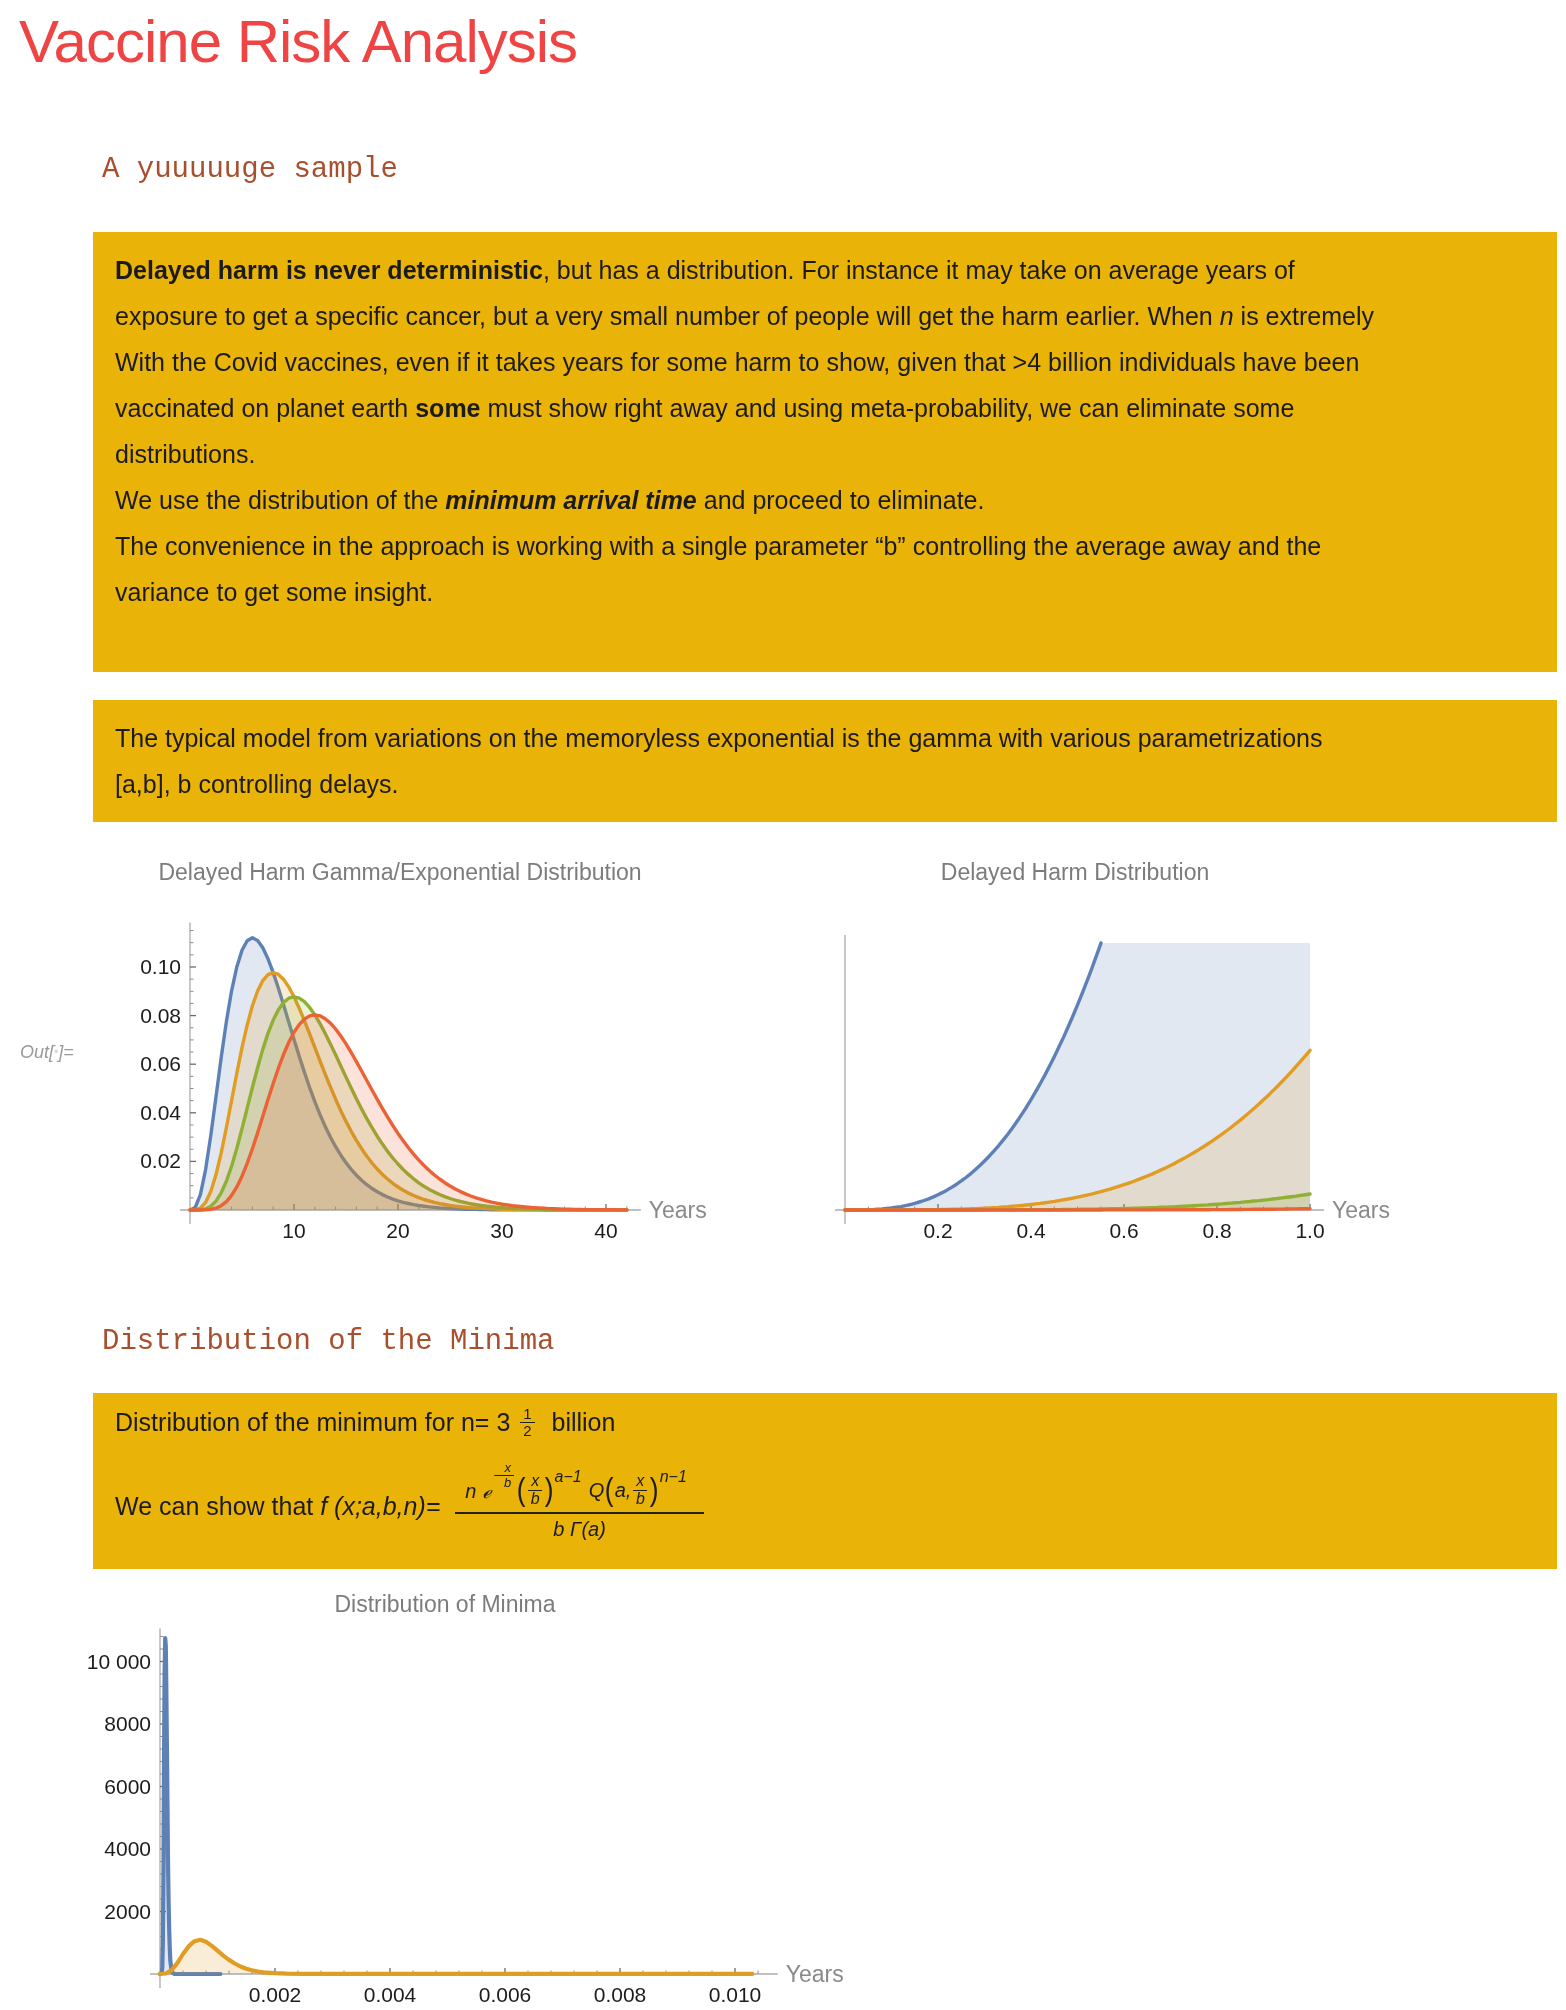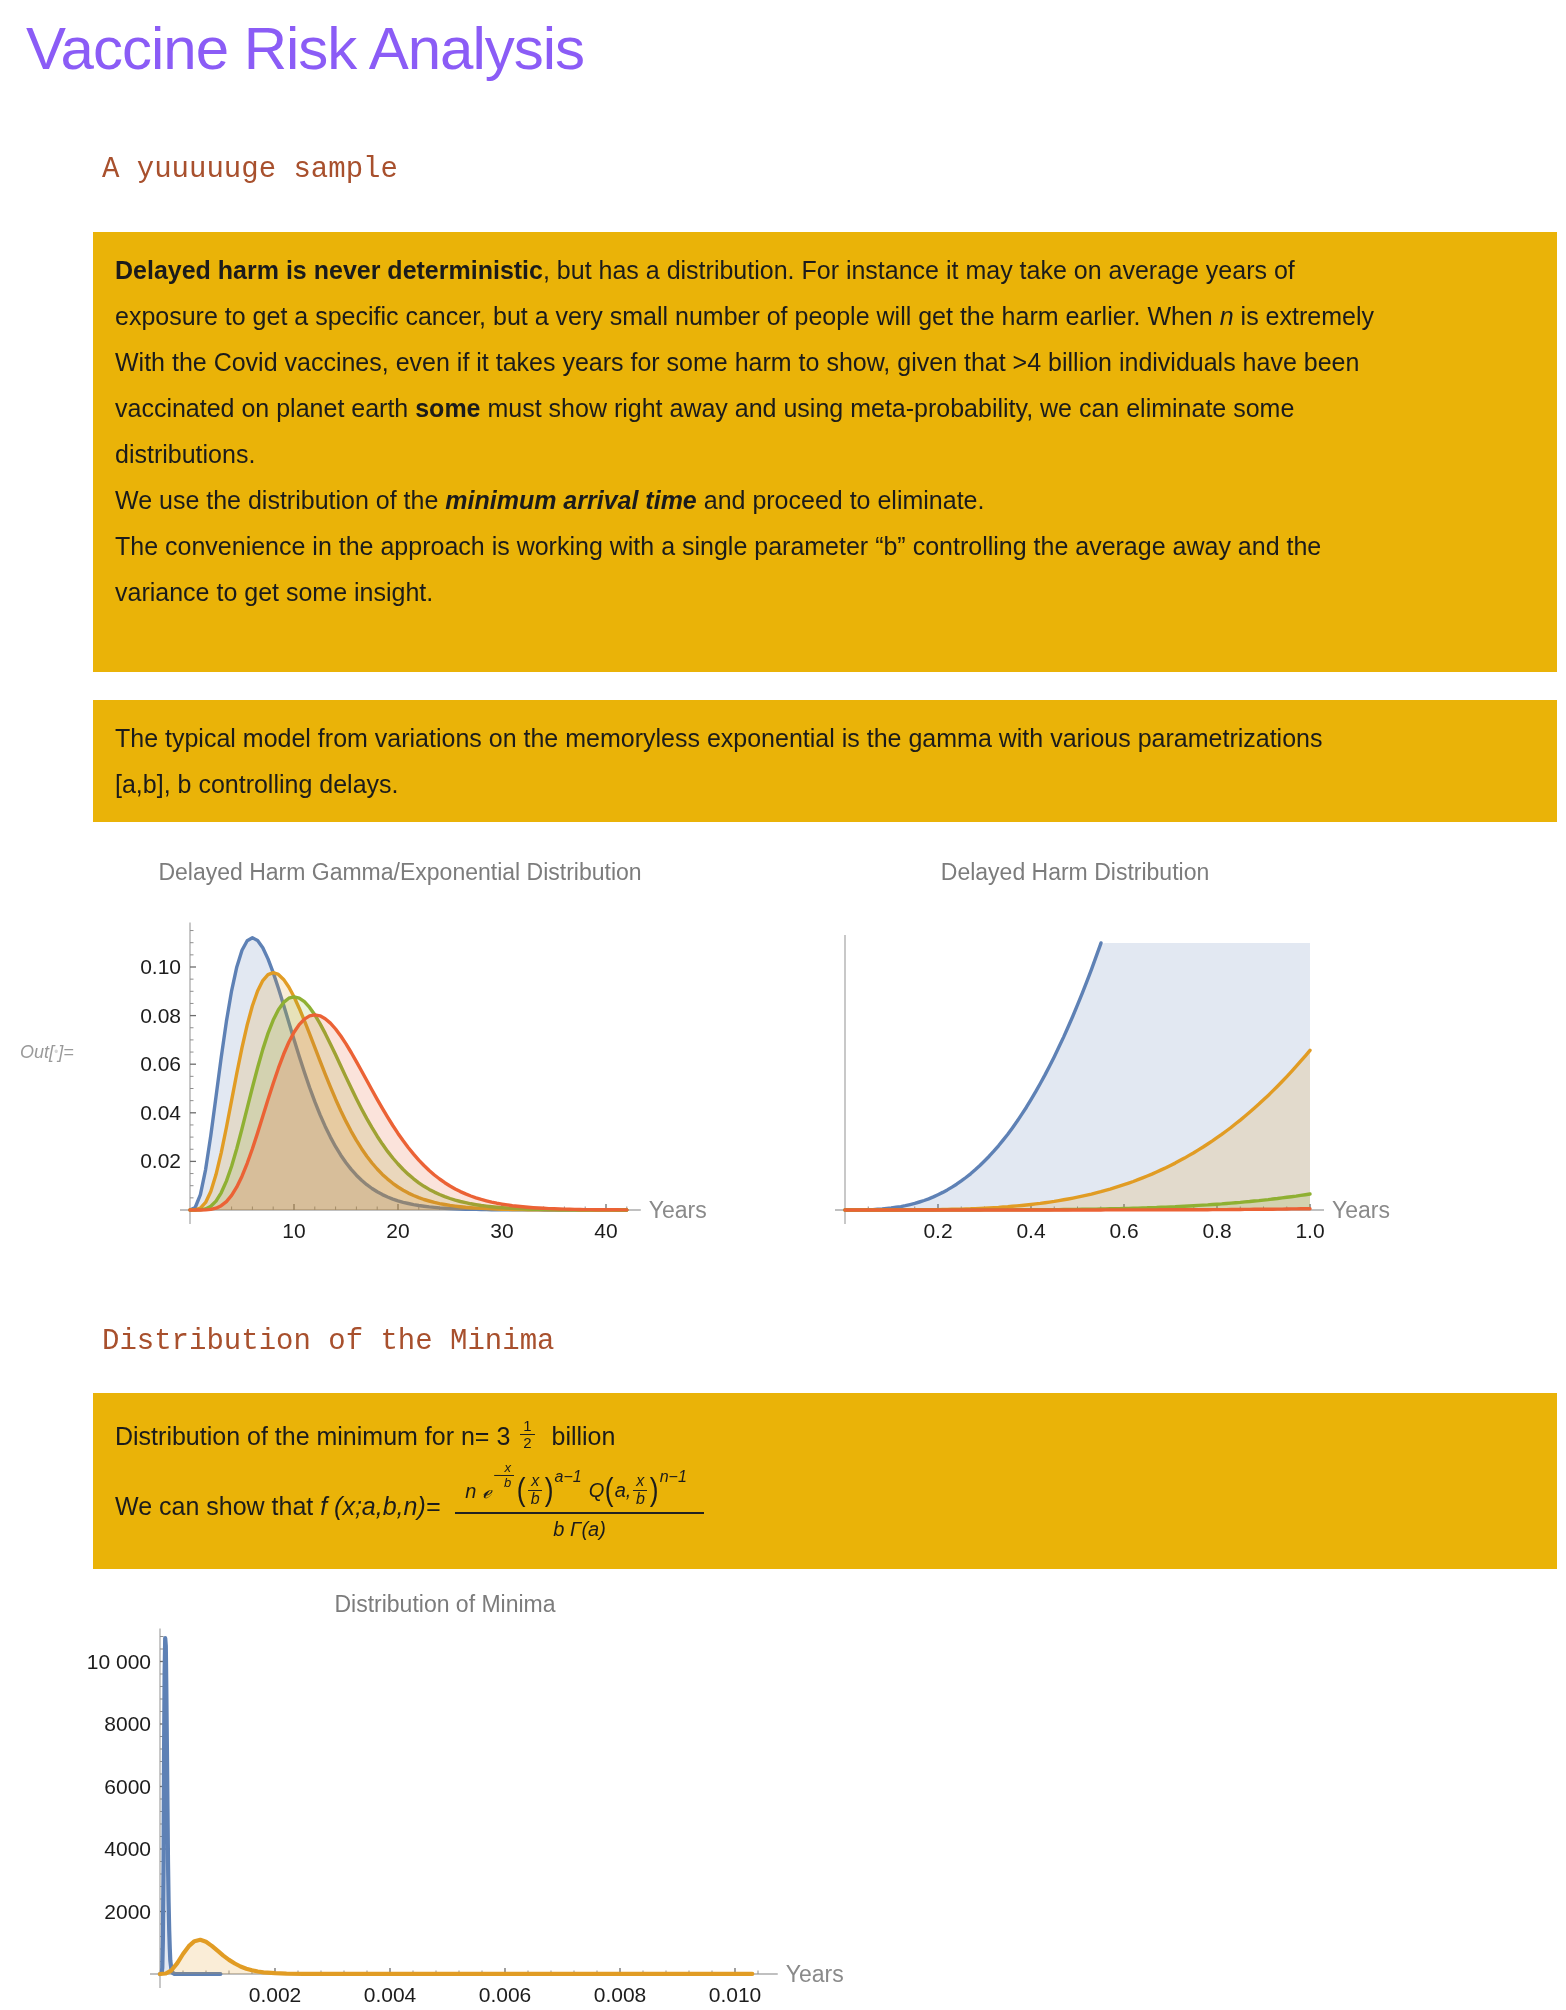--- a/index.html
+++ b/index.html
@@ -1,18 +1,18 @@
 <!DOCTYPE html>
 <html><head>
 <meta charset="utf-8">
 <style>
   html,body{margin:0;padding:0;background:#fff}
   body{width:1566px;height:2010px;position:relative;font-family:"Liberation Sans",sans-serif;color:#1b1b1b;overflow:hidden}
   .page{position:absolute;inset:0}
-  .title{position:absolute;left:14px;top:2px;margin:12px;font-family:"Liberation Sans",sans-serif;font-weight:400;font-size:60px;letter-spacing:-1px;color:#8b5cf6}
+  .title{position:absolute;left:14px;top:2px;margin:5px;font-family:"Liberation Sans",sans-serif;font-weight:400;font-size:60px;letter-spacing:-1px;color:#ef4444}
   .sec{position:absolute;margin:7px;font-family:Liberation Mono, monospace;font-weight:400;font-size:29px;color:#a8502d}
   .s1{left:95px;top:146px}
   .s2{left:95px;top:1318px}
   .ybox{position:absolute;left:93px;width:1464px;background:#eab308;padding:15px 22px;box-sizing:border-box}
   .box1{top:232px;height:440px}
   .box2{top:700px;height:122px}
   .box3{top:1393px;height:176px}
   .ln{font-size:25px;line-height:46px;white-space:nowrap}
   .ln b{font-weight:700}
   .ln i{font-style:italic}
@@ -23,21 +23,21 @@
   .c1{left:100px;top:853px}
   .c2{left:795px;top:853px}
   .c3{left:45px;top:1588px}
   .ctitle{font:23px "Liberation Sans",sans-serif;fill:#7c7c7c}
   .tlabel{font:21px "Liberation Sans",sans-serif;fill:#1c1c1c}
   .alabel{font:23px "Liberation Sans",sans-serif;fill:#8a8a8a}
   .axis{stroke:#ababab;stroke-width:1.3;fill:none}
   .tick{stroke:#6c6c6c;stroke-width:1.3}
   .mtick{stroke:#8f8f8f;stroke-width:1}
   
-  .introline{display:flex;align-items:center;font-size:25px;height:56px;white-space:pre}
+  .introline{display:flex;font-size:25px;height:56px;white-space:pre}
   .fml{display:flex;align-items:center;margin-top:8px;font-size:25px;white-space:pre}
   .mi{font-style:italic}
   .mfrac{display:inline-flex;flex-direction:column;align-items:center;margin-left:8px;font-size:20px}
   .mnum{border-bottom:2px solid #222;padding:0 10px 4px;display:inline-flex;align-items:center;white-space:pre}
   .mden{padding-top:4px}
   .frac{display:inline-flex;flex-direction:column;align-items:center;line-height:1.05;text-align:center}
   .frac .fn{border-bottom:1.4px solid #222;padding:0 3px;display:block}
   .frac .fd{display:block}
   .f16{font-size:16px;margin:0 2px}
   .f13{font-size:13px}

